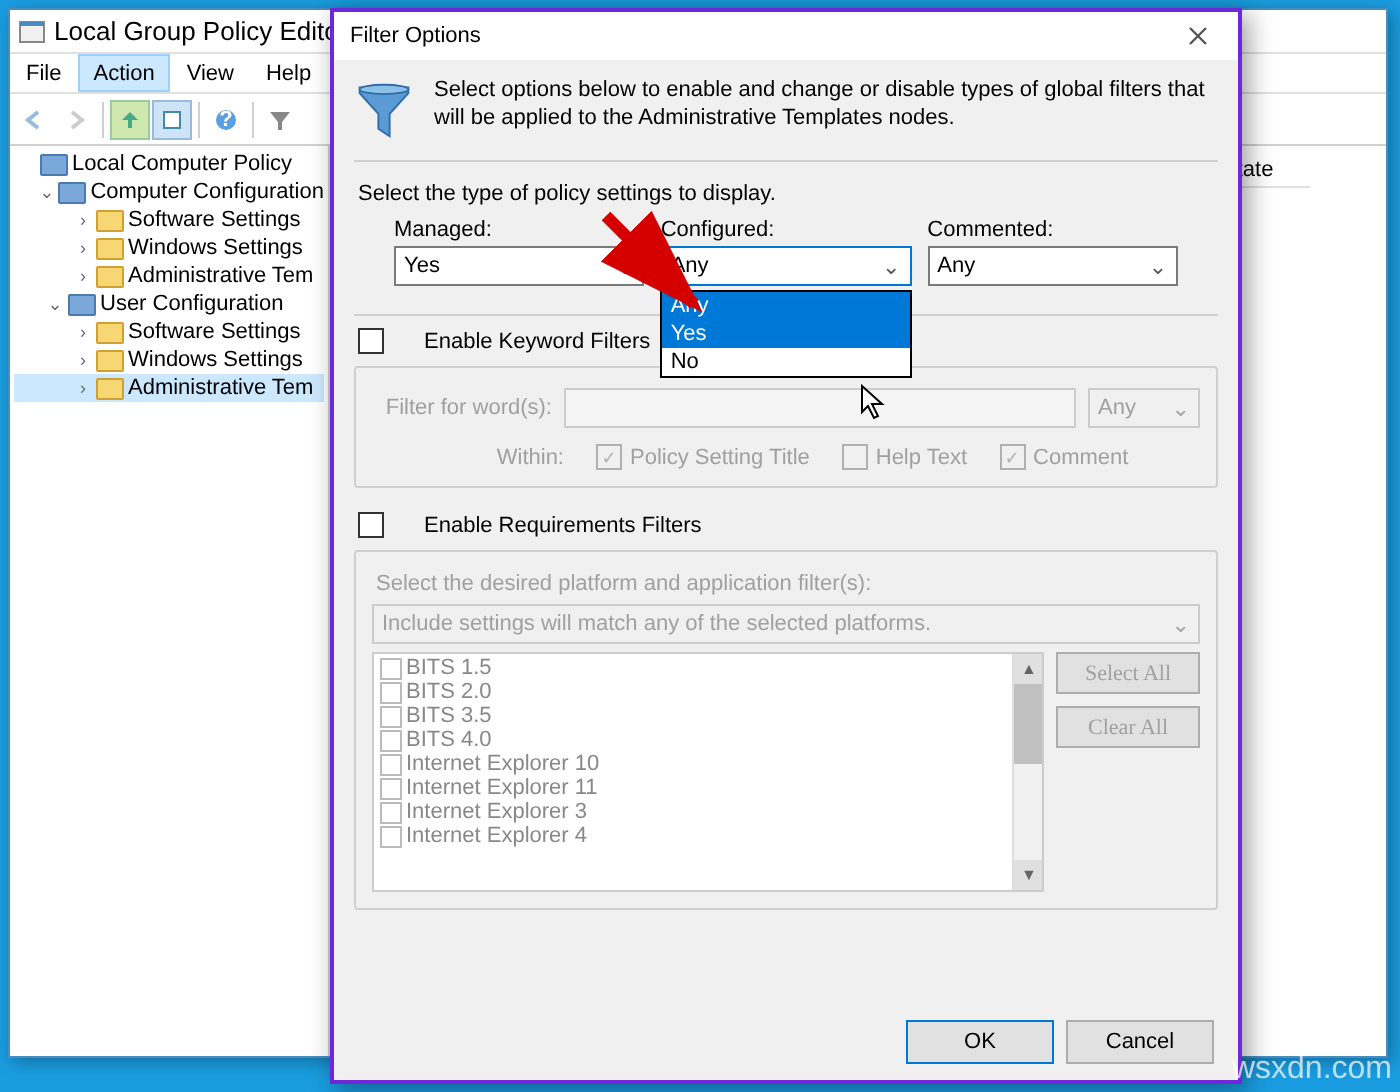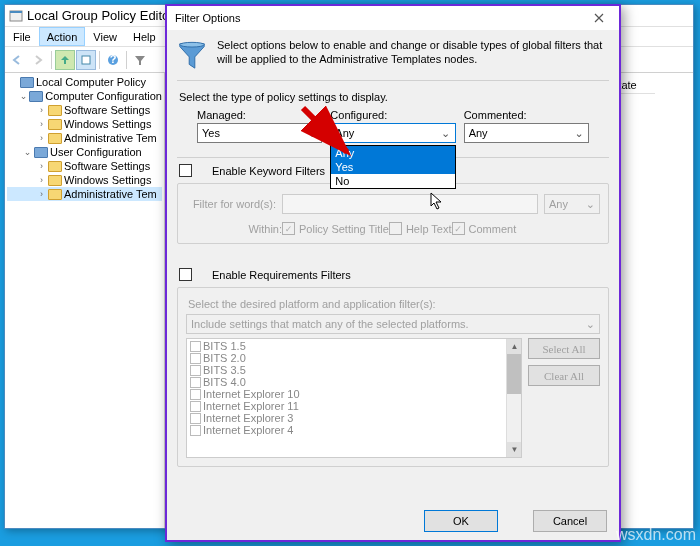--- a/index.html
+++ b/index.html
@@ -41,40 +41,40 @@
   .filter-col { flex: 1; display: flex; flex-direction: column; gap: 2px; position: relative; }
   .filter-col label { font-size: 11px; }
   .combo { height: 20px; border: 1px solid #7a7a7a; background: #fff; display: flex; align-items: center; padding: 0 2px 0 4px; justify-content: space-between; }
   .combo .chev { width: 14px; text-align: center; color: #555; }
   .dropdown { position: absolute; top: 36px; left: 0; right: 0; background: #fff; border: 1px solid #000; z-index: 50; }
   .dd-item { padding: 1px 4px; font-size: 11px; }
   .dd-item.hl { background: #0078d7; color: #fff; }
   .chk-line { display: flex; align-items: center; gap: 20px; padding: 4px 12px; }
   .chk { width: 13px; height: 13px; border: 1px solid #333; background: #fff; display: flex; align-items: center; justify-content: center; font-size: 9px; }
   .chk.dis { border-color: #b0b0b0; background: #f0f0f0; color: #b0b0b0; }
-  .inset { margin: 2px 10px 20px; border: 1px solid #d0d0d0; border-radius: 2px; padding: 10px 8px 8px; color: #a0a0a0; }
+  .inset { margin: 2px 10px 8px; border: 1px solid #d0d0d0; border-radius: 2px; padding: 10px 8px 8px; color: #a0a0a0; }
   .kw-row { display: flex; align-items: center; gap: 6px; margin-bottom: 8px; }
   .kw-label { width: 90px; text-align: right; color: #a0a0a0; }
   .kw-input { flex: 1; height: 20px; border: 1px solid #ccc; background: #f5f5f5; }
   .kw-combo { width: 56px; height: 20px; border: 1px solid #ccc; background: #f0f0f0; display: flex; align-items: center; padding: 0 4px; justify-content: space-between; color: #a0a0a0; }
-  .within-row { display: flex; align-items: center; gap: 0; padding-left: 20px; }
+  .within-row { display: flex; align-items: center; gap: 16px; padding-left: 20px; }
   .within-row .opt { display: flex; align-items: center; gap: 4px; color: #a0a0a0; }
   .req-label { color: #a0a0a0; padding: 0 2px 4px; }
   .req-combo { height: 20px; border: 1px solid #ccc; background: #f0f0f0; display: flex; align-items: center; padding: 0 4px; justify-content: space-between; margin-bottom: 4px; color: #a0a0a0; }
   .req-body { display: flex; gap: 6px; }
   .req-list { flex: 1; height: 120px; border: 1px solid #ccc; background: #fff; overflow: hidden; padding: 1px; position: relative; }
   .req-item { display: flex; align-items: center; gap: 2px; padding: 0 2px; color: #888; font-size: 11px; }
   .req-item .box { width: 11px; height: 11px; border: 1px solid #bbb; }
   .req-btns { display: flex; flex-direction: column; gap: 6px; }
   .req-btn { width: 72px; height: 21px; background: #e1e1e1; border: 1px solid #adadad; color: #a0a0a0; display: flex; align-items: center; justify-content: center; font-family: Liberation Serif, serif; }
   .scrollbar { position: absolute; right: 0; top: 0; bottom: 0; width: 15px; background: #f0f0f0; border-left: 1px solid #ddd; }
   .sb-btn { width: 15px; height: 15px; background: #e0e0e0; display: flex; align-items: center; justify-content: center; font-size: 8px; color: #666; }
   .sb-thumb { margin: 0; height: 40px; background: #c0c0c0; }
   .dlg-btns { position: absolute; bottom: 8px; right: 12px; display: flex; gap: 6px; }
-  .btn { width: 74px; height: 22px; background: #e1e1e1; border: 1px solid #adadad; display: flex; align-items: center; justify-content: center; margin-left: 29px; }
+  .btn { width: 74px; height: 22px; background: #e1e1e1; border: 1px solid #adadad; display: flex; align-items: center; justify-content: center; }
   .btn.def { border-color: #0078d7; }
   
   
   .arrow { position: absolute; top: 100px; left: 295px; z-index: 100; pointer-events: none; }
   
   .cursor { position: absolute; top: 192px; left: 430px; z-index: 200; pointer-events: none; }
   .watermark { position: absolute; bottom: 2px; right: 4px; font-size: 16px; color: rgba(255,255,255,0.7); }
 </style>
 </head>
 <body>
@@ -272,21 +272,21 @@
     </div>
   </div>
 
   <div class="chk-line">
     <div class="chk"></div>
     <span>Enable Requirements Filters</span>
   </div>
   <div class="inset">
     <div class="req-label">Select the desired platform and application filter(s):</div>
     <div class="req-combo">
-      <span>Include settings that match any of the selected platforms.</span>
+      <span>Include settings will match any of the selected platforms.</span>
         <span>⌄</span>
     </div>
     <div class="req-body">
       <div class="req-list" id="reqlist">
         <div class="req-item">
             <span class="box"></span>
             <span>BITS 1.5</span>
           </div>
           <div class="req-item">
             <span class="box"></span>

